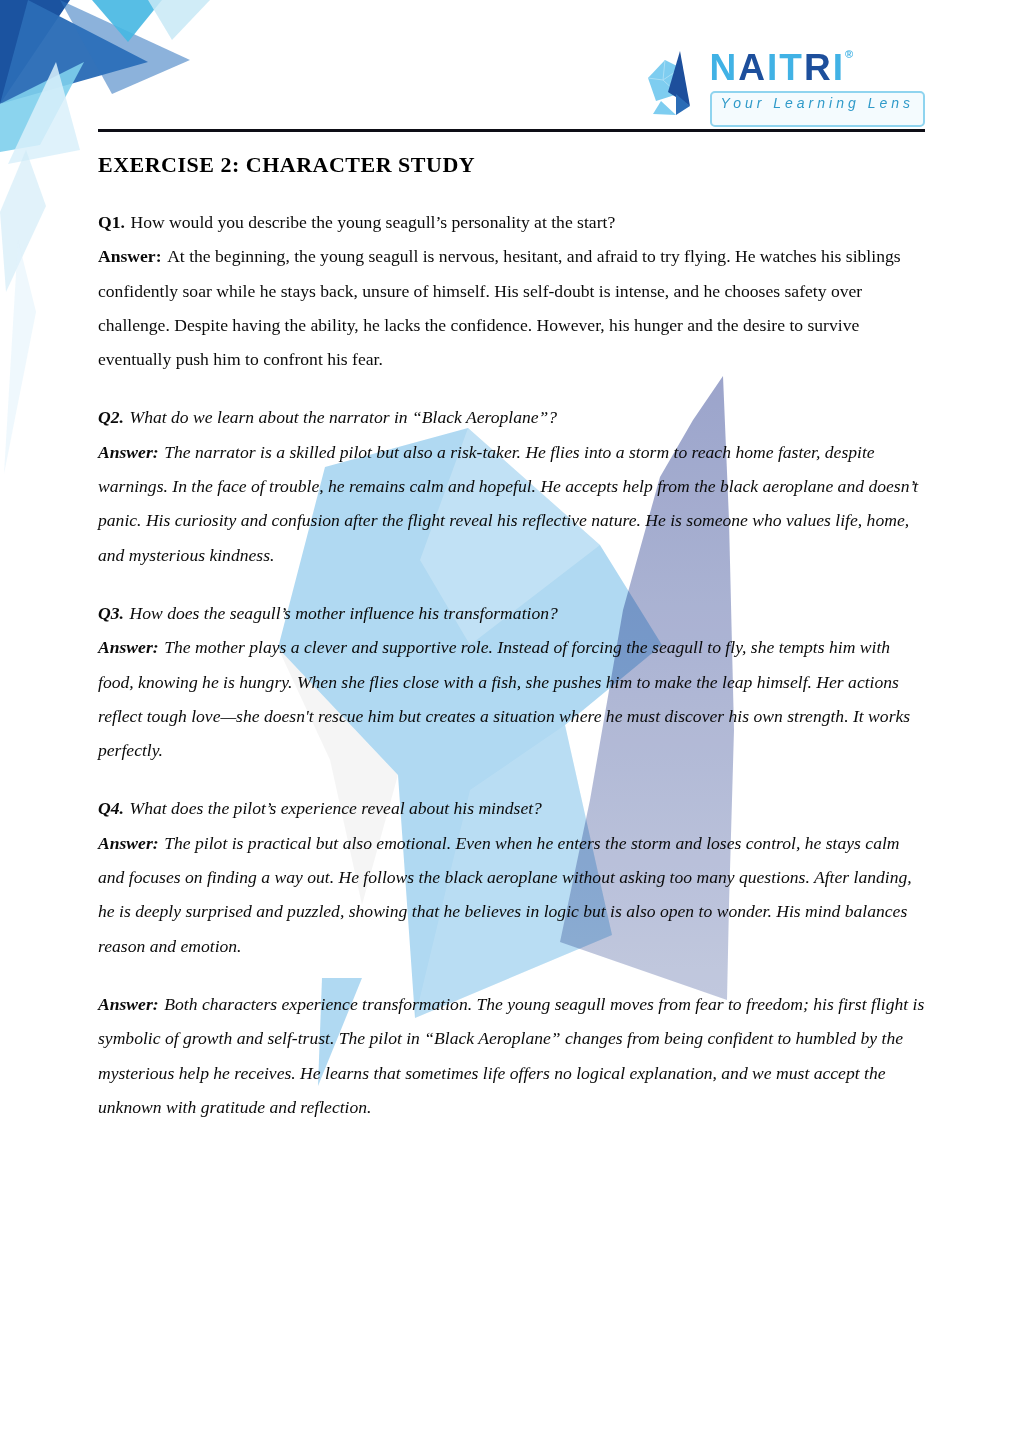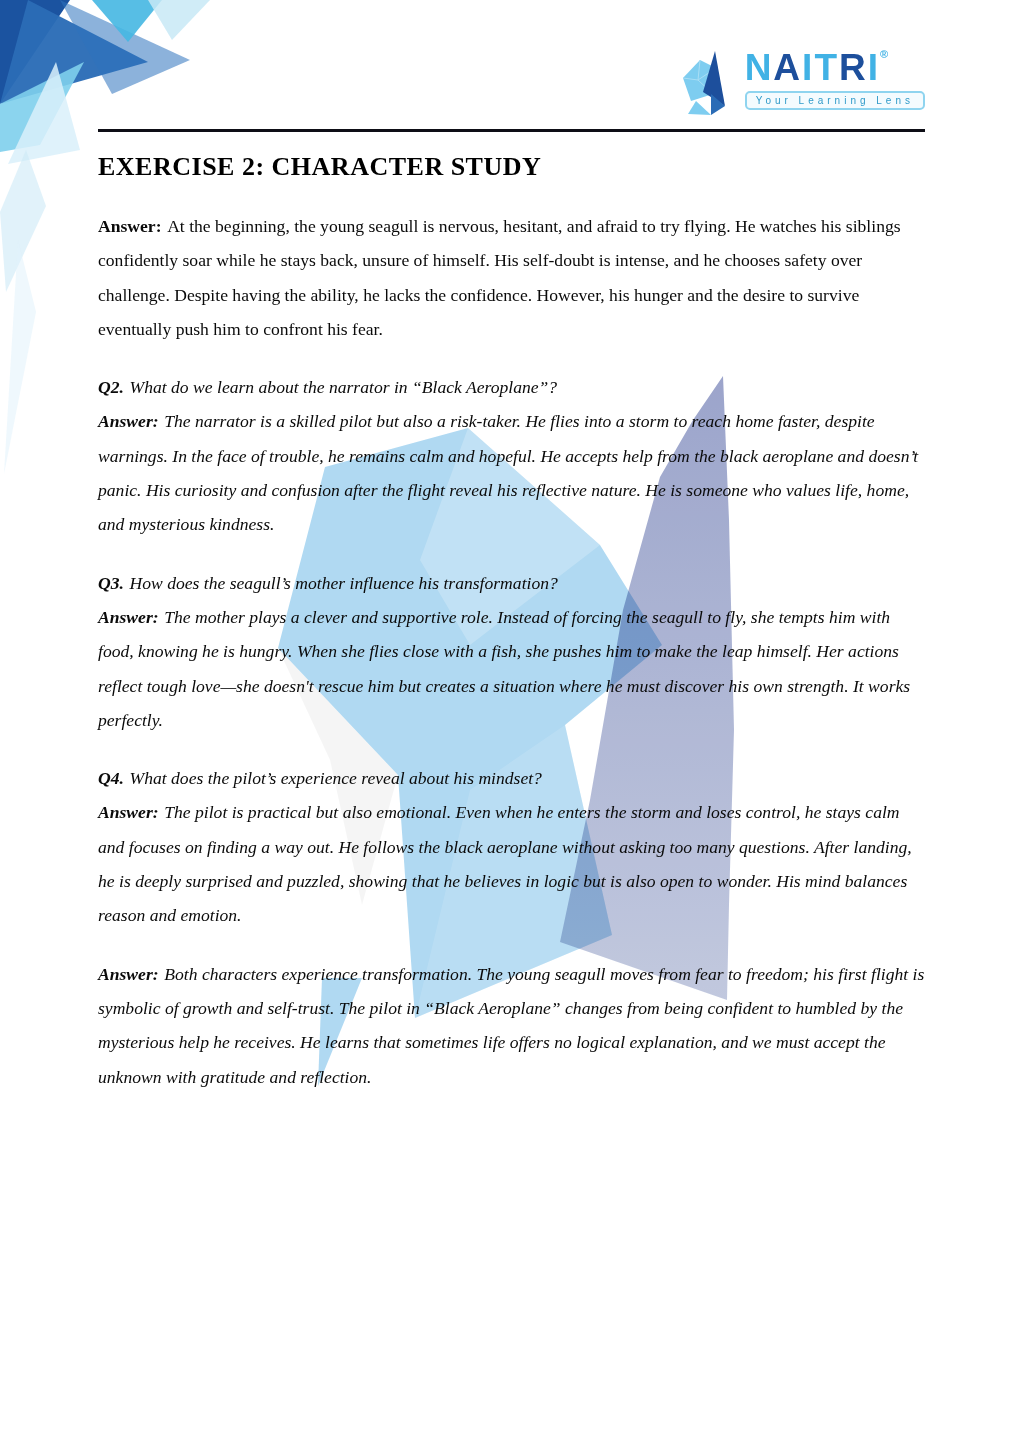--- a/index.html
+++ b/index.html
@@ -25,35 +25,35 @@
     font-weight:bold;font-size:37px;line-height:40px;letter-spacing:2px;
     display:flex;align-items:flex-start;
   }
   .tone-light{color:#41b2e5;}
   .tone-dark{color:#1d4f9c;}
   .reg{font-size:11px;color:#41b2e5;line-height:11px;margin-top:1px;}
   .tagline{
     margin-top:3px;
     border:2px solid #8fd4ef;border-radius:5px;
     background:#f4fbfe;
-    padding:2px 9px 2px 9px;
-    font-size:10px;letter-spacing:4px;
+    padding:2px 9px 14px 9px;
+    font-style:italic;font-size:14px;letter-spacing:4px;
     color:#2f9ac9;white-space:nowrap;
   }
   .divider{
     position:absolute;left:98px;top:129px;
     width:827px;height:3px;background:#0e0e16;
   }
   
   .content{
     position:relative;z-index:2;
     padding:152px 94px 0 98px;
   }
   .page-title{
-    font-size:26px;font-weight:bold;letter-spacing:.5px;
+    font-size:22px;font-weight:bold;letter-spacing:.5px;
     margin:0 0 27px 0;color:#000;
   }
   .qa p{margin:0;font-size:17.6px;line-height:34.3px;}
   .qa + .qa{margin-top:24px;font-style:italic;}
   .lbl{font-weight:bold;margin-right:.32em;}
 </style>
 </head>
 <body>
 
 <svg class="corner-svg" width="240" height="500" viewBox="0 0 240 500">
@@ -107,20 +107,21 @@
     <div class="tagline">Your Learning Lens</div>
   </div>
 </div>
 
 <div class="divider"></div>
 
 <div class="content">
   <h1 class="page-title">EXERCISE 2: CHARACTER STUDY</h1>
 
   <div class="qa">
+    <p><span class="lbl">Q1.</span><span>How would you describe the young seagull’s personality at the start?</span></p>
     <p><span class="lbl">Answer:</span><span>At the beginning, the young seagull is nervous, hesitant, and afraid to try flying. He watches his siblings confidently soar while he stays back, unsure of himself. His self-doubt is intense, and he chooses safety over challenge. Despite having the ability, he lacks the confidence. However, his hunger and the desire to survive eventually push him to confront his fear.</span></p>
   </div>
 
   <div class="qa">
     <p><span class="lbl">Q2.</span><span>What do we learn about the narrator in “Black Aeroplane”?</span></p>
     <p><span class="lbl">Answer:</span><span>The narrator is a skilled pilot but also a risk-taker. He flies into a storm to reach home faster, despite warnings. In the face of trouble, he remains calm and hopeful. He accepts help from the black aeroplane and doesn’t panic. His curiosity and confusion after the flight reveal his reflective nature. He is someone who values life, home, and mysterious kindness.</span></p>
   </div>
 
   <div class="qa">
     <p><span class="lbl">Q3.</span><span>How does the seagull’s mother influence his transformation?</span></p>

